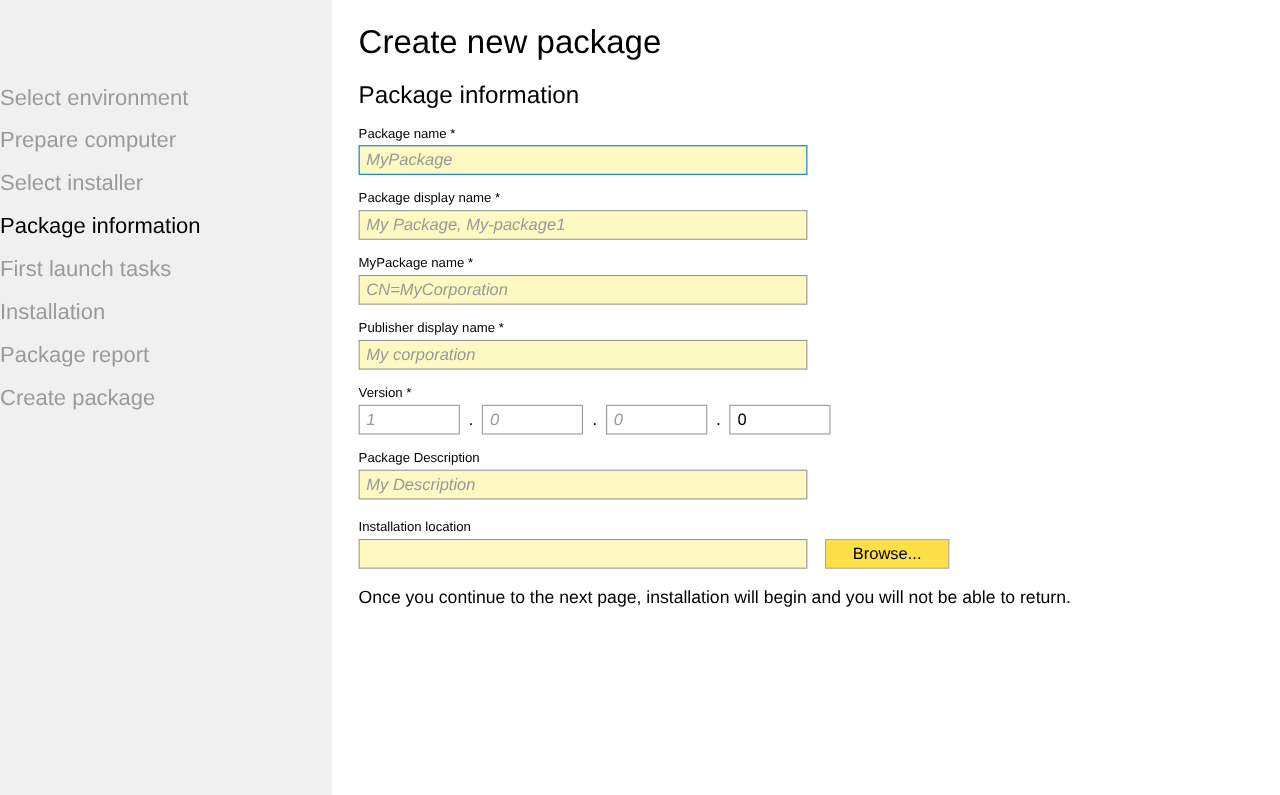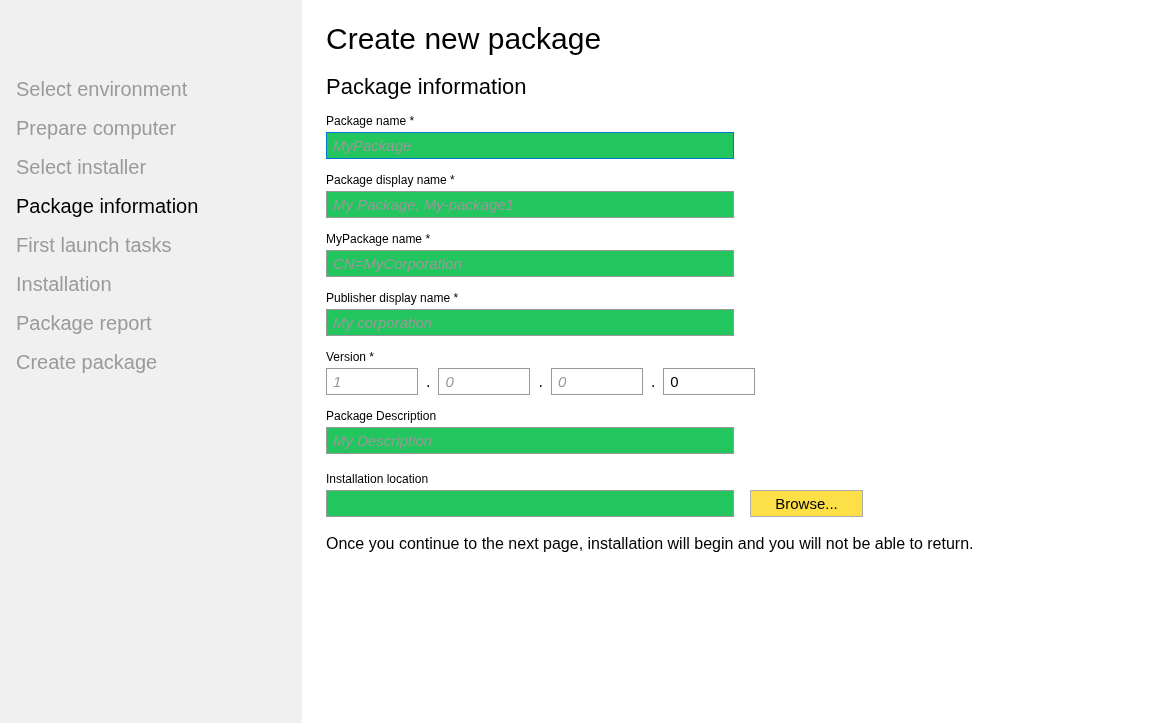--- a/index.html
+++ b/index.html
@@ -1,26 +1,26 @@
 <!DOCTYPE html>
 <html><head>
   <meta charset="utf-8">
   <style>
     * { box-sizing: border-box; margin: 0; padding: 0; }
     body { font-family: "Segoe UI", "Segoe UI Light", Arial, sans-serif; font-size: 15px; color: #000; background: #fff; }
     .app { display: flex; width: 1164px; height: 723px; }
-    .sidebar { width: 302px; background: #f0f0f0; padding-top: 70px; padding-left: 16px; }
+    .sidebar { width: 302px; background: #f0f0f0; padding-top: 70px; }
     .sidebar-item { font-size: 20px; font-weight: 300; color: #9a9a9a; padding: 8px 0; cursor: default; }
     .sidebar-item.active { color: #000; font-weight: 400; }
     .main { flex: 1; padding: 22px 24px 0 24px; background: #fff; }
     .page-title { font-size: 30px; font-weight: 300; color: #000; margin-bottom: 18px; }
     .section-title { font-size: 22px; font-weight: 400; margin-bottom: 14px; }
     .field { margin-bottom: 14px; }
     .field-label { font-size: 12px; font-weight: 400; display: block; margin-bottom: 4px; }
-    .text-input { width: 408px; height: 27px; border: 1px solid #999; padding: 2px 6px; font-size: 15px; font-family: inherit; background: #22c55e; font-style: normal; }
+    .text-input { width: 408px; height: 27px; border: 1px solid #999; padding: 2px 6px; font-size: 15px; font-family: inherit; background: #fef9c3; font-style: normal; }
     .text-input::placeholder { color: #999; font-style: italic; }
     .text-input.focused { border: 1px solid #0078d4; outline: none; }
     .version-row { display: flex; align-items: center; gap: 0; }
     .ver-input { width: 92px; height: 27px; border: 1px solid #999; padding: 2px 6px; font-size: 15px; font-family: inherit; }
     .ver-input::placeholder { color: #999; font-style: italic; }
     .ver-dot { display: inline-block; padding: 0 8px; font-size: 16px; }
     .install-row { display: flex; align-items: center; gap: 16px; }
     .browse-btn { width: 113px; height: 27px; border: 1px solid #adadad; background: #fde047; font-size: 15px; font-family: inherit; cursor: pointer; }
     .checkbox-row { margin-top: 22px; font-size: 16px; display: flex; align-items: center; gap: 8px; }
     .checkbox-row input[type="checkbox"] { width: 18px; height: 18px; border: 1px solid #333; appearance: none; cursor: pointer; background: #fff; }

